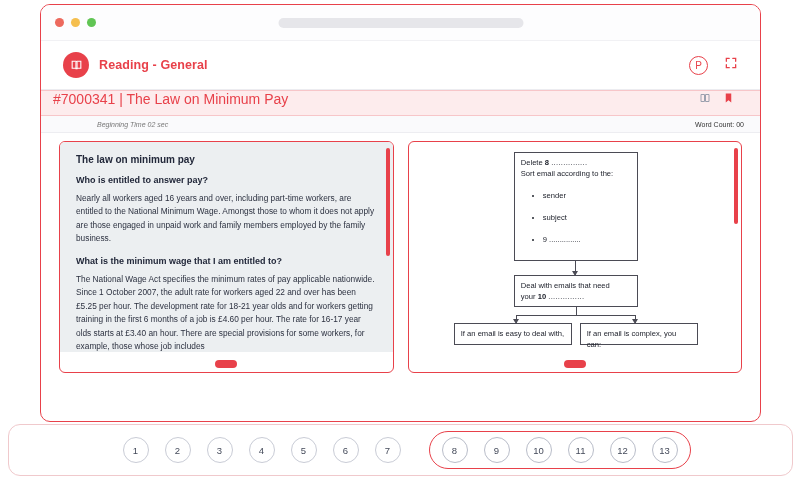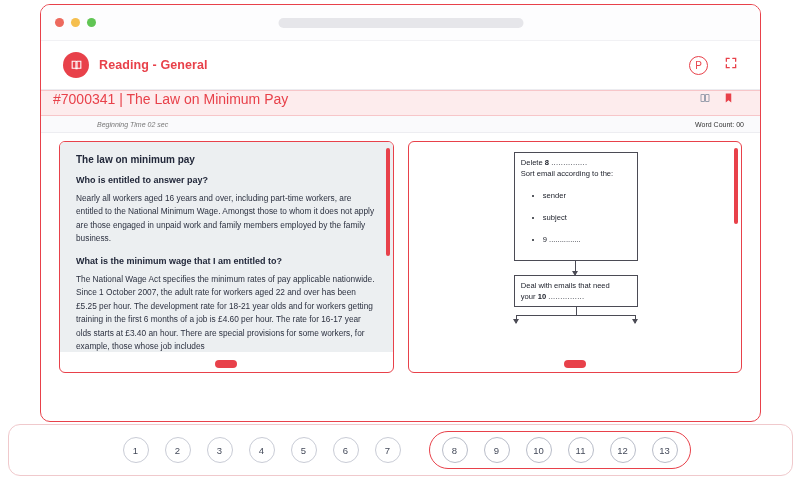--- a/index.html
+++ b/index.html
@@ -421,20 +421,24 @@
               </div>
             </div>
 
             <div class="split">
               <span class="vert"></span>
               <span class="horz"></span>
               <span class="down-l"></span>
               <span class="down-r"></span>
             </div>
 
+            <div class="box3row">
+              <div class="flowbox box3">If an email is easy to deal with,</div>
+              <div class="flowbox box3">If an email is complex, you can:</div>
+            </div>
           </div>
         </div>
         <div class="scroll-track">
           <div class="scroll-thumb short"></div>
         </div>
         <div class="grip"></div>
       </div>
 
     </div>
   </div>

